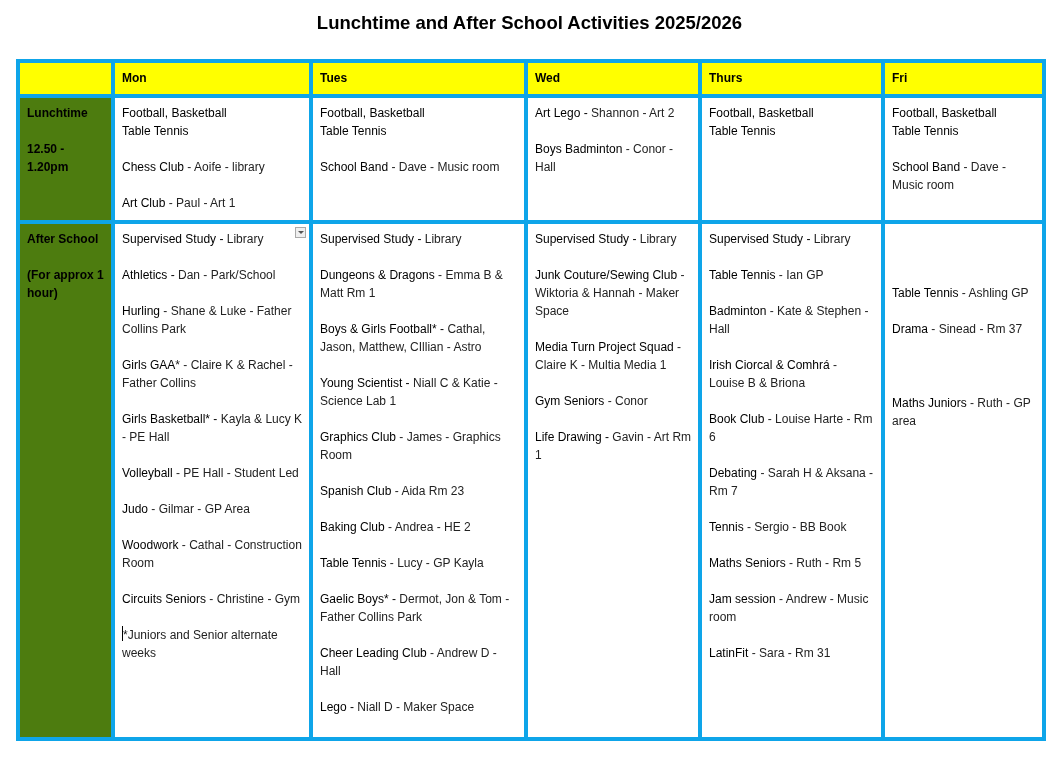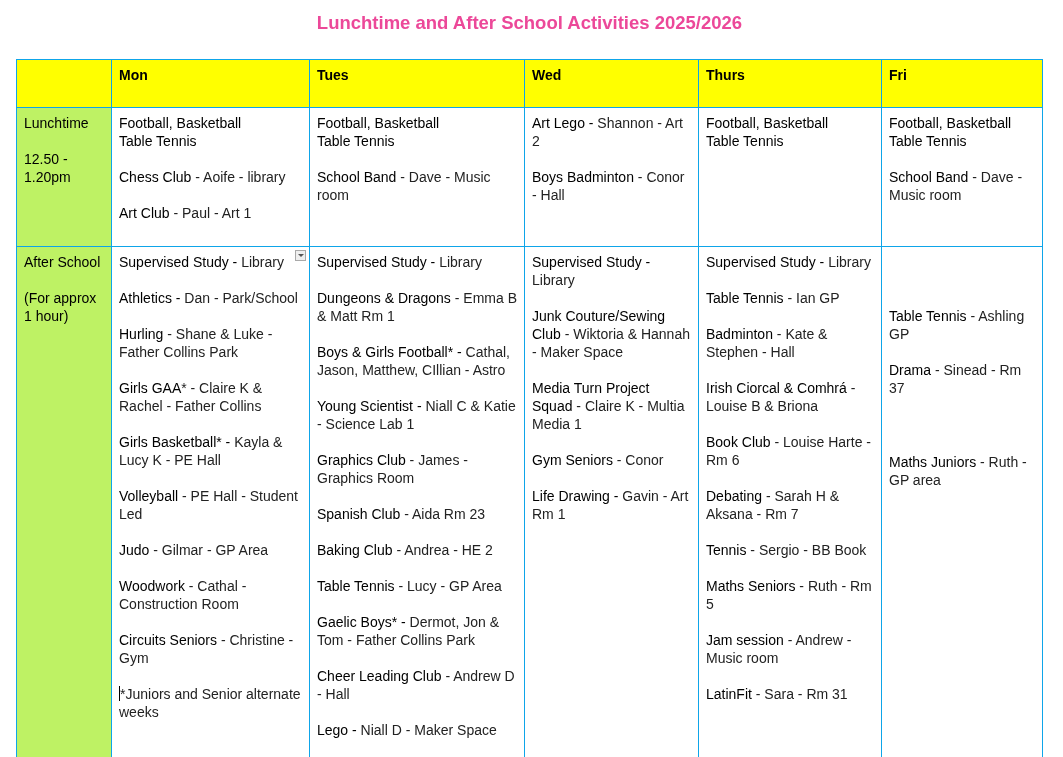--- a/index.html
+++ b/index.html
@@ -2,33 +2,33 @@
 <html><head>
 <meta charset="utf-8">
 <style>
   html, body { margin: 0; padding: 0; background: #ffffff; }
   body {
     width: 1063px; height: 757px; position: relative; overflow: hidden;
     font-family: "Liberation Sans", sans-serif; color: #000;
   }
   .title {
     position: absolute; left: 0; top: 12px; width: 1059px;
-    text-align: center; color: #ec4899; font-weight: bold; font-size: 18.5px;
+    text-align: center; color: #000000; font-weight: bold; font-size: 18.5px;
   }
   table.schedule {
     position: absolute; left: 16px; top: 59px;
     border-collapse: collapse; table-layout: fixed;
     width: 1026px;
   }
   table.schedule td {
-    border: 1px solid #0ea5e9; vertical-align: top;
-    padding: 6px 6px 20px 7px; font-size: 14px; line-height: 18px;
+    border: 4px solid #0ea5e9; vertical-align: top;
+    padding: 6px 6px 4px 7px; font-size: 12px; line-height: 18px;
   }
   .hdr td { background: #ffff00; font-weight: bold; height: 21px; padding-top: 6px; padding-bottom: 4px; }
-  .rowlabel { background: #bef264; font-weight: normal; }
+  .rowlabel { background: #4d7c0f; font-weight: bold; }
   .rowlabel div { margin: 0; }
   .gap { height: 18px; }
   .item { margin-bottom: 18px; }
   .item:last-child { margin-bottom: 0; }
   .b { font-weight: normal; }
   .n { font-weight: normal; color: #222; }
   .cell-rel { position: relative; }
   .dd {
     position: absolute; right: 3px; top: 3px; width: 11px; height: 11px;
     border: 1px solid #a9a9a9; background: #efefef; box-sizing: border-box;
@@ -140,21 +140,21 @@
     </td>
 
     <td>
       <div class="item"><span class="b">Supervised Study -</span><span class="n"> Library</span></div>
       <div class="item"><span class="b">Dungeons &amp; Dragons</span><span class="n"> - Emma B &amp; Matt Rm 1</span></div>
       <div class="item"><span class="b">Boys &amp; Girls Football* -</span><span class="n"> Cathal, Jason, Matthew, CIllian - Astro</span></div>
       <div class="item"><span class="b">Young Scientist -</span><span class="n"> Niall C &amp; Katie - Science Lab 1</span></div>
       <div class="item"><span class="b">Graphics Club</span><span class="n"> - James - Graphics Room</span></div>
       <div class="item"><span class="b">Spanish Club</span><span class="n"> - Aida Rm 23</span></div>
       <div class="item"><span class="b">Baking Club</span><span class="n"> - Andrea  - HE 2</span></div>
-      <div class="item"><span class="b">Table Tennis</span><span class="n"> - Lucy - GP Area</span></div>
+      <div class="item"><span class="b">Table Tennis</span><span class="n"> - Lucy - GP Kayla</span></div>
       <div class="item"><span class="b">Gaelic Boys* -</span><span class="n"> Dermot, Jon &amp; Tom - Father Collins Park</span></div>
       <div class="item"><span class="b">Cheer Leading Club</span><span class="n"> - Andrew D - Hall</span></div>
       <div class="item"><span class="b">Lego -</span><span class="n"> Niall D - Maker Space</span></div>
     </td>
 
     <td>
       <div class="item"><span class="b">Supervised Study -</span><span class="n"> Library</span></div>
       <div class="item"><span class="b">Junk Couture/Sewing Club</span><span class="n"> - Wiktoria &amp; Hannah - Maker Space</span></div>
       <div class="item"><span class="b">Media Turn Project Squad</span><span class="n"> - Claire K - Multia Media 1</span></div>
       <div class="item"><span class="b">Gym Seniors</span><span class="n"> - Conor</span></div>

